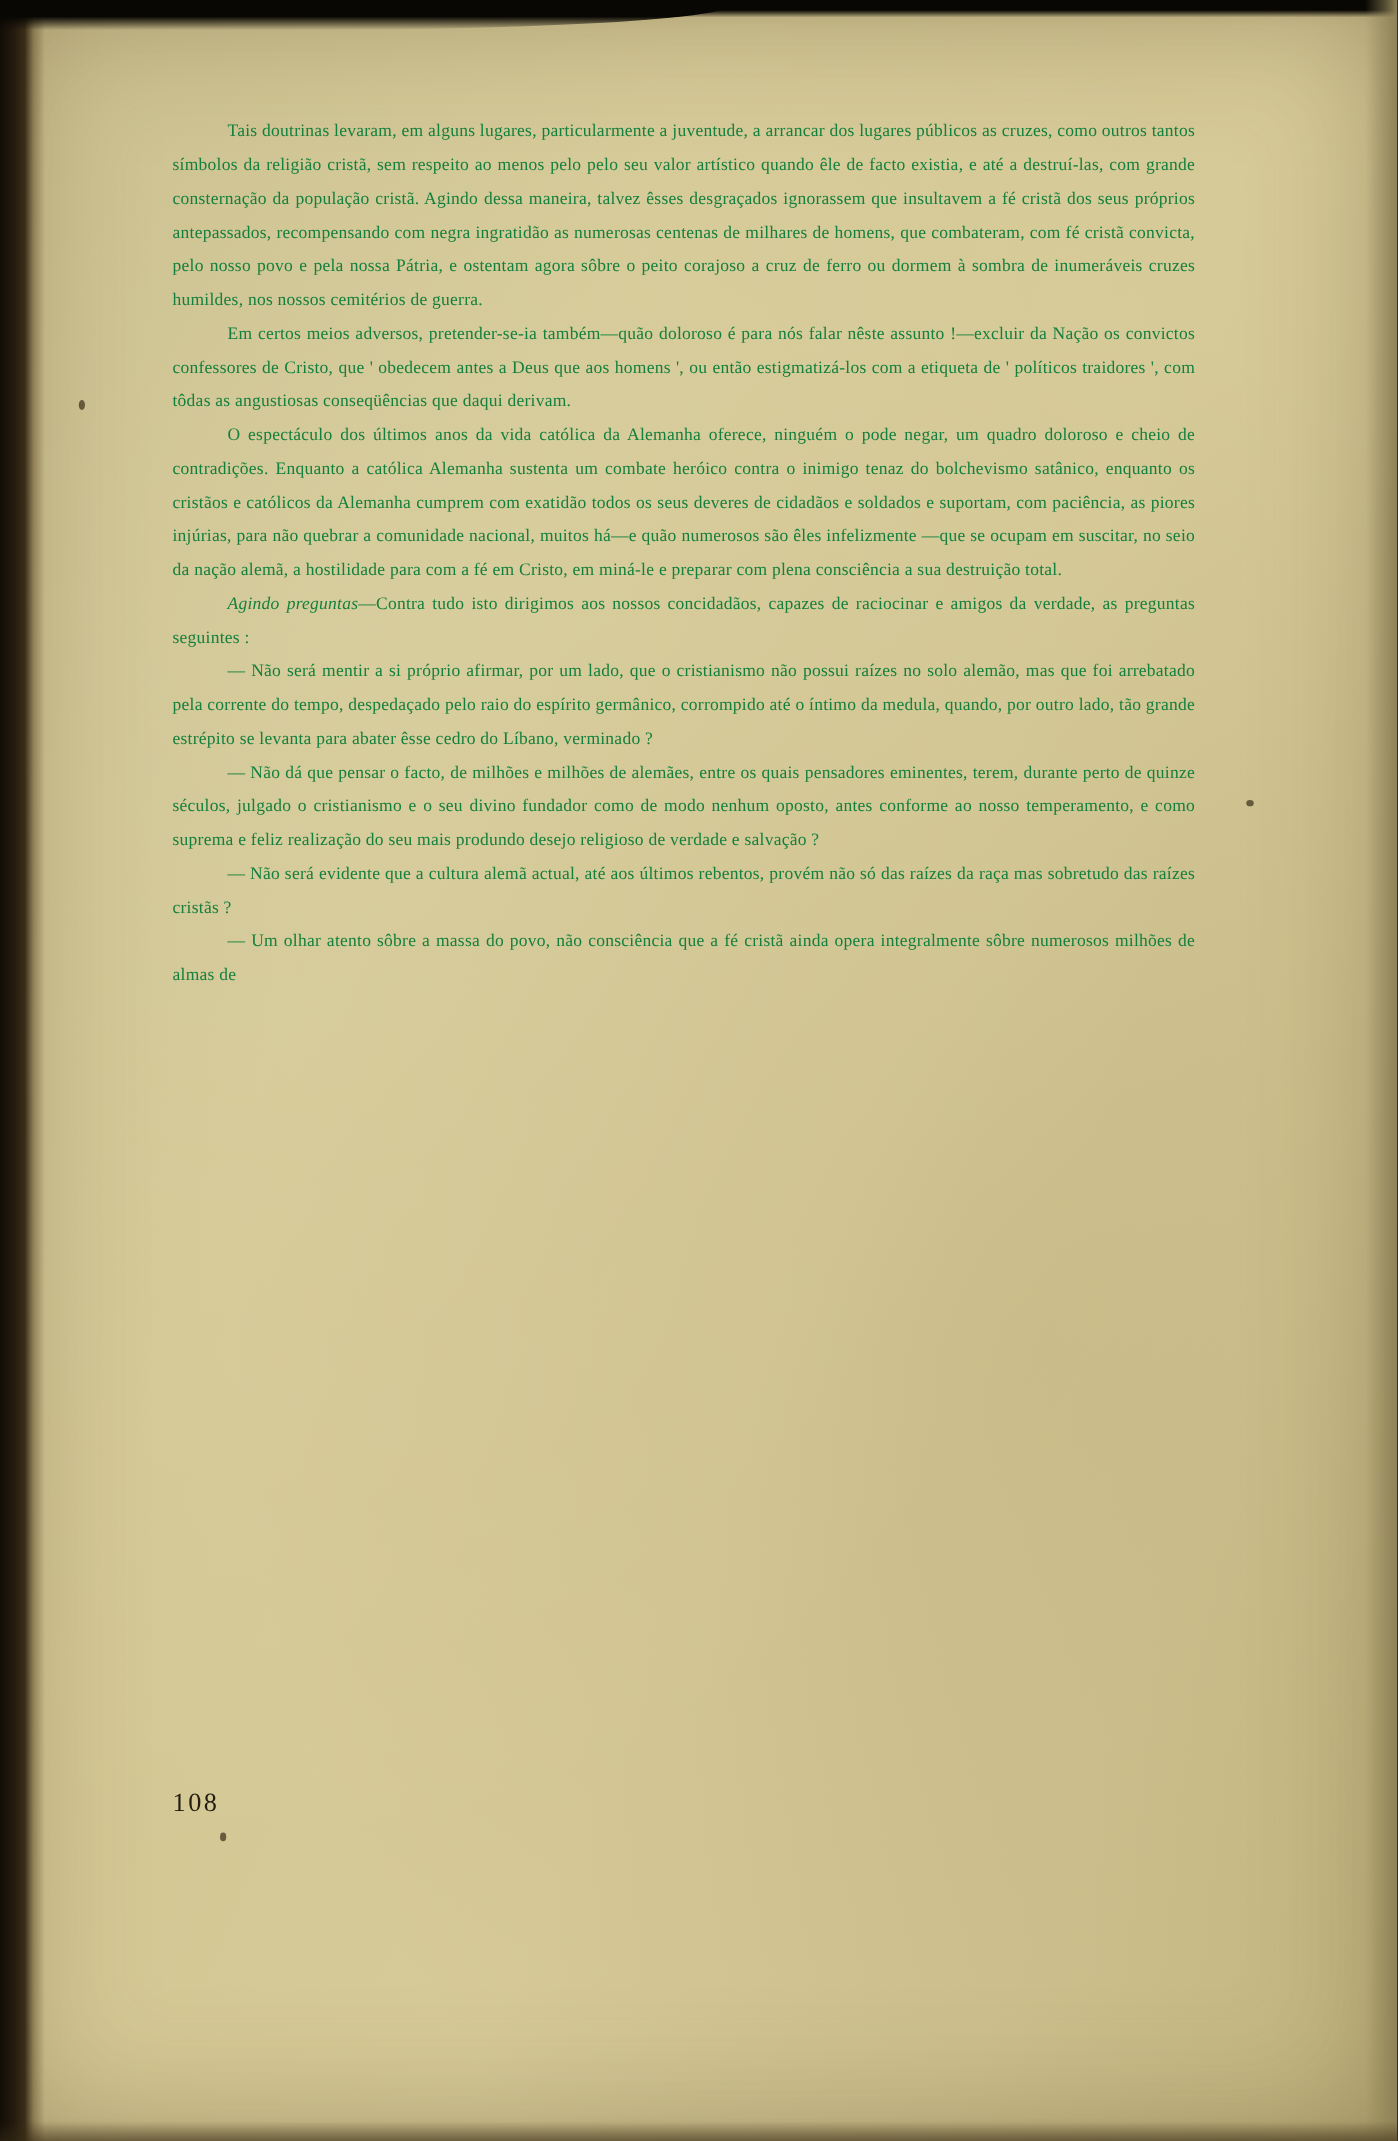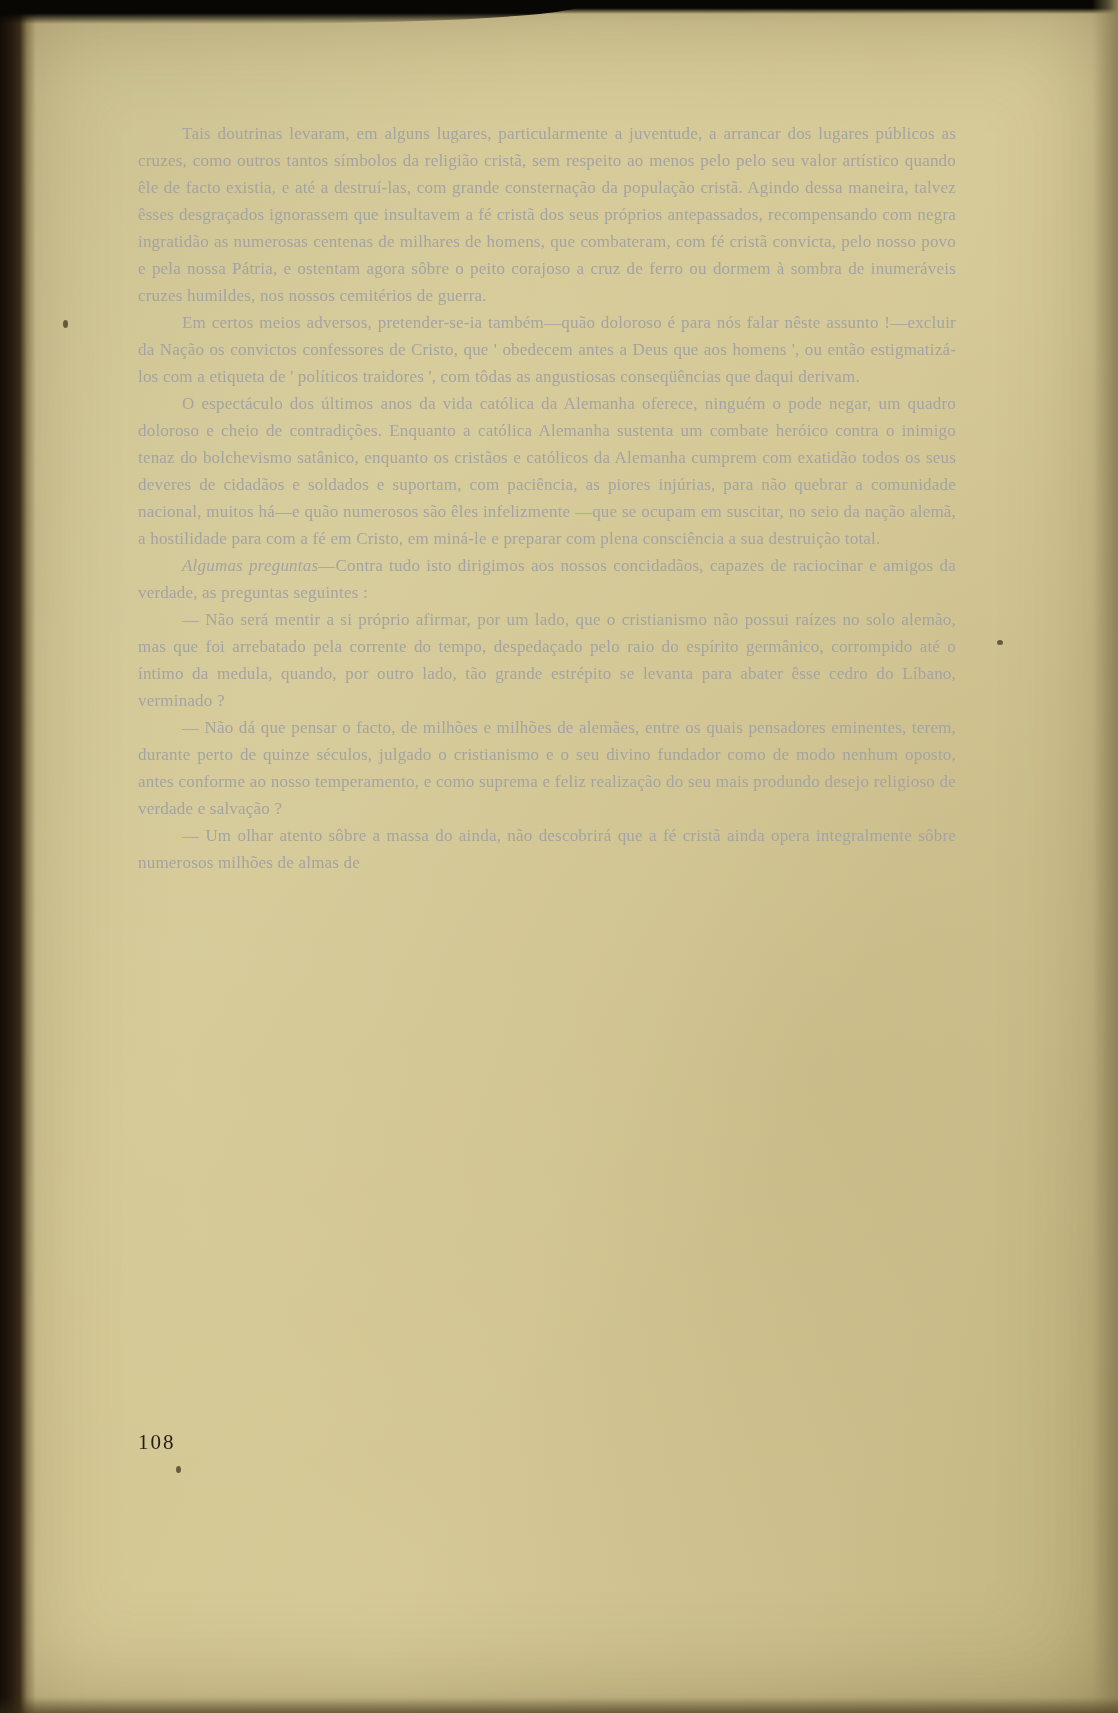--- a/index.html
+++ b/index.html
@@ -60,26 +60,25 @@
     position: absolute;
     left: 0; bottom: 0;
     width: 100%; height: 16px;
     background: linear-gradient(0deg, rgba(55,43,20,0.55), rgba(55,43,20,0));
   }
   .text-block {
     position: absolute;
     left: 138px;
     top: 92px;
     width: 818px;
-    color: #a3a3a3;
-    font-size: 17px;
+    color: #15803d;
+    font-size: 14px;
     line-height: 27px;
     text-align: justify;
     letter-spacing: 0.2px;
-    margin-top: 28px;
   }
   .text-block p {
     margin: 0;
     text-indent: 44px;
   }
   .lead {
     font-style: italic;
   }
   .page-number {
     position: absolute;
@@ -113,20 +112,21 @@
   <div class="edge-bottom"></div>
 
   <div class="speck speck-1"></div>
   <div class="speck speck-2"></div>
   <div class="speck speck-3"></div>
 
   <div class="text-block">
     <p>Tais doutrinas levaram, em alguns lugares, particularmente a juventude, a arrancar dos lugares públicos as cruzes, como outros tantos símbolos da religião cristã, sem respeito ao menos pelo pelo seu valor artístico quando êle de facto existia, e até a destruí-las, com grande consternação da população cristã. Agindo dessa maneira, talvez êsses desgraçados ignorassem que insultavem a fé cristã dos seus próprios antepassados, recompensando com negra ingratidão as numerosas centenas de milhares de homens, que combateram, com fé cristã convicta, pelo nosso povo e pela nossa Pátria, e ostentam agora sôbre o peito corajoso a cruz de ferro ou dormem à sombra de inumeráveis cruzes humildes, nos nossos cemitérios de guerra.</p>
     <p>Em certos meios adversos, pretender-se-ia também—quão doloroso é para nós falar nêste assunto !—excluir da Nação os convictos confessores de Cristo, que ' obedecem antes a Deus que aos homens ', ou então estigmatizá-los com a etiqueta de ' políticos traidores ', com tôdas as angustiosas conseqüências que daqui derivam.</p>
     <p>O espectáculo dos últimos anos da vida católica da Alemanha oferece, ninguém o pode negar, um quadro doloroso e cheio de contradições. Enquanto a católica Alemanha sustenta um combate heróico contra o inimigo tenaz do bolchevismo satânico, enquanto os cristãos e católicos da Alemanha cumprem com exatidão todos os seus deveres de cidadãos e soldados e suportam, com paciência, as piores injúrias, para não quebrar a comunidade nacional, muitos há—e quão numerosos são êles infelizmente —que se ocupam em suscitar, no seio da nação alemã, a hostilidade para com a fé em Cristo, em miná-le e preparar com plena consciência a sua destruição total.</p>
-    <p><em class="lead">Algumas preguntas</em><span>—Contra tudo isto dirigimos aos nossos concidadãos, capazes de raciocinar e amigos da verdade, as preguntas seguintes :</span></p>
+    <p><em class="lead">Agindo preguntas</em><span>—Contra tudo isto dirigimos aos nossos concidadãos, capazes de raciocinar e amigos da verdade, as preguntas seguintes :</span></p>
     <p>— Não será mentir a si próprio afirmar, por um lado, que o cristianismo não possui raízes no solo alemão, mas que foi arrebatado pela corrente do tempo, despedaçado pelo raio do espírito germânico, corrompido até o íntimo da medula, quando, por outro lado, tão grande estrépito se levanta para abater êsse cedro do Líbano, verminado ?</p>
     <p>— Não dá que pensar o facto, de milhões e milhões de alemães, entre os quais pensadores eminentes, terem, durante perto de quinze séculos, julgado o cristianismo e o seu divino fundador como de modo nenhum oposto, antes conforme ao nosso temperamento, e como suprema e feliz realização do seu mais produndo desejo religioso de verdade e salvação ?</p>
-    <p>— Um olhar atento sôbre a massa do ainda, não descobrirá que a fé cristã ainda opera integralmente sôbre numerosos milhões de almas de</p>
+    <p>— Não será evidente que a cultura alemã actual, até aos últimos rebentos, provém não só das raízes da raça mas sobretudo das raízes cristãs ?</p>
+    <p>— Um olhar atento sôbre a massa do povo, não consciência que a fé cristã ainda opera integralmente sôbre numerosos milhões de almas de</p>
   </div>
 
   <div class="page-number">108</div>
 </div>
 
 </body></html>

